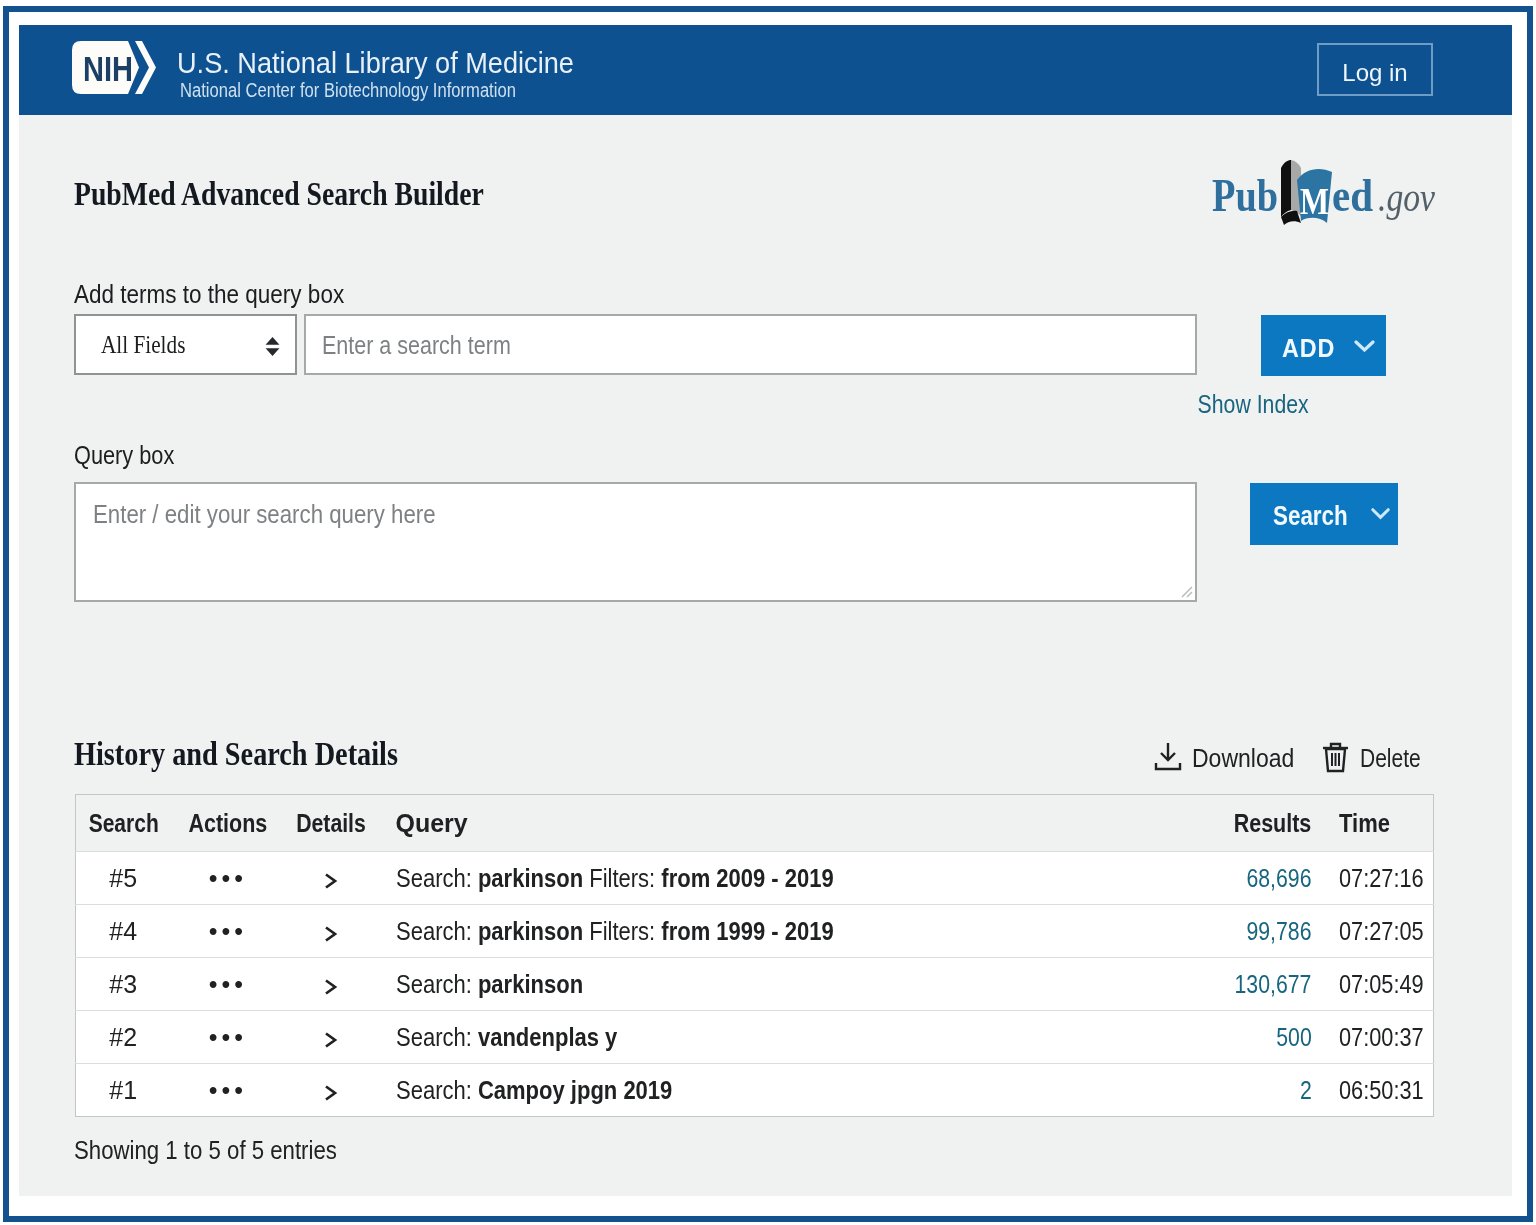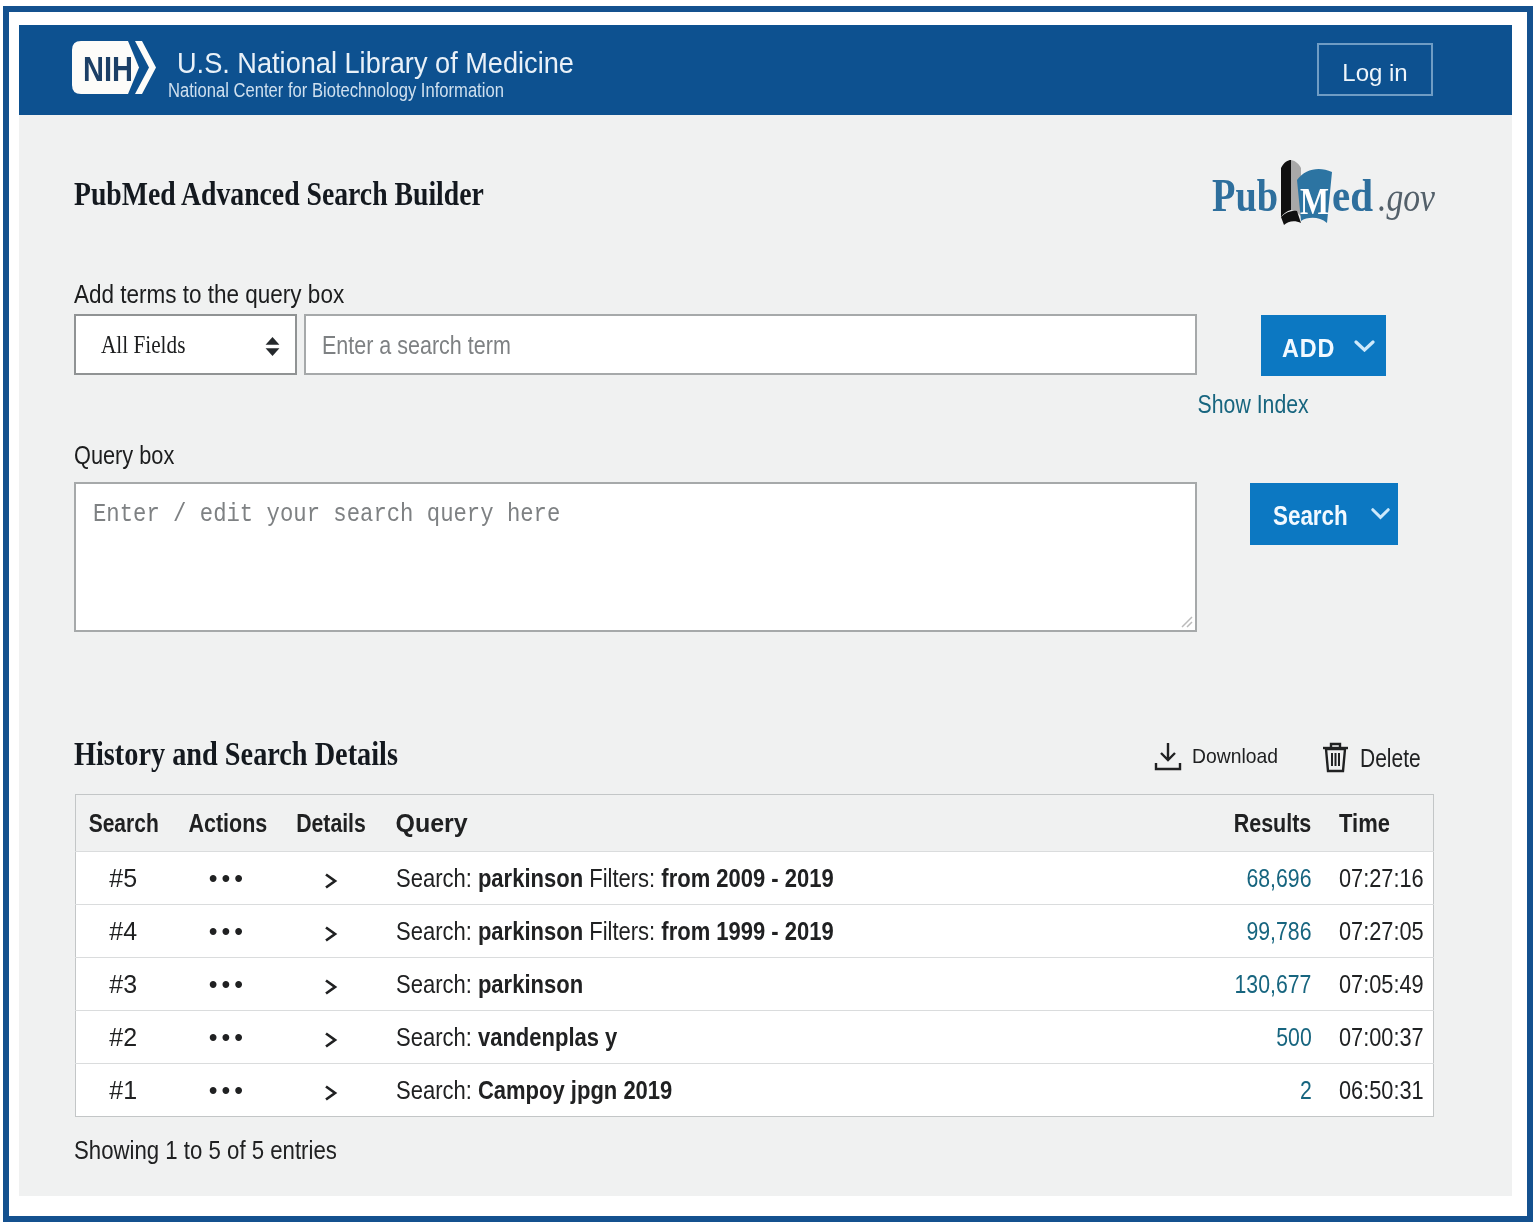--- a/index.html
+++ b/index.html
@@ -6,46 +6,46 @@
   html,body { width:1536px; height:1225px; background:#fff; font-family:"Liberation Sans", sans-serif; position:relative; overflow:hidden; }
   .abs { position:absolute; }
   .sx { display:inline-block; transform-origin:left center; white-space:nowrap; }
   .frame { left:3px; top:6px; width:1530px; height:1216px; border:6px solid #14518f; }
   .header { left:19px; top:25px; width:1493px; height:90px; background:#0d5190; }
   .main { left:19px; top:115px; width:1493px; height:1081px; background:#f0f1f1; }
 
   
   .nihlogo { left:72px; top:41px; }
   .htitle { left:177px; top:46px; font-size:30px; color:#e9f1f8; }
-  .hsub { left:168px; top:79px; font-size:20px; color:#cfe0ef; }
+  .hsub { left:180px; top:79px; font-size:20px; color:#cfe0ef; }
   .login { left:1317px; top:43px; width:116px; height:53px; border:2px solid #6f9cc4; color:#eef5fb; font-size:24px; text-align:center; line-height:56px; }
 
   
   h1.pagetitle { left:74px; top:175px; font-family:"Liberation Serif", serif; font-weight:bold; font-size:34px; color:#14191f; white-space:nowrap; }
   .pmlogo { left:1206px; top:152px; }
 
   .label1 { left:74px; top:280px; font-size:25px; color:#1c1d1e; }
   .selbox { left:74px; top:314px; width:223px; height:61px; background:#fff; border:2px solid #909394;font-family:Liberation Serif, serif; }
   .selbox .txt { position:absolute; left:25px; top:15px; font-size:25px; color:#1c1d1e; }
   .inputbox { left:304px; top:314px; width:893px; height:61px; background:#fff; border:2px solid #a6a9aa; }
   .inputbox .ph { position:absolute; left:16px; top:15px; font-size:25px; color:#7e8183; }
   .btn { background:#0c78c2; color:#f1f9ff; font-weight:bold; }
   .addbtn { left:1261px; top:315px; width:125px; height:61px; font-size:26px; }
   .addbtn .t { position:absolute; left:21px; top:18px; letter-spacing:1px; }
   .searchbtn { left:1250px; top:483px; width:148px; height:62px; font-size:27px; }
   .searchbtn .t { position:absolute; left:23px; top:18px; }
   .showindex { left:1099px; top:390px; width:210px; text-align:right; font-size:25px; color:#17657f; }
 
   .label2 { left:74px; top:441px; font-size:25px; color:#1c1d1e; }
-  .querybox { left:74px; top:482px; width:1123px; height:150px; background:#fff; border:2px solid #a6a9aa;font-family:Liberation Mono, monospace; }
+  .querybox { left:74px; top:482px; width:1123px; height:120px; background:#fff; border:2px solid #a6a9aa; }
   .querybox .ph { position:absolute; left:17px; top:16px; font-size:25px; color:#7e8183; }
 
   h2.histtitle { left:74px; top:736px; font-family:"Liberation Serif", serif; font-weight:bold; font-size:33px; color:#14191f; white-space:nowrap; }
   .dlicon { left:1153px; top:741px; }
-  .dltext { left:1192px; top:744px; font-size:21px; color:#202122; }
+  .dltext { left:1192px; top:744px; font-size:25px; color:#202122; }
   .delicon { left:1322px; top:741px; }
   .deltext { left:1360px; top:744px; font-size:25px; color:#202122; }
 
   table.hist { position:absolute; left:75px; top:794px; width:1358px; border-collapse:collapse; background:#fff; border:1px solid #c3c6c7; font-size:25px; color:#202122; table-layout:fixed; }
   table.hist th { font-weight:bold; height:57px; background:#f0f1f1; }
   table.hist td { height:53px; border-top:1px solid #dadcdd; }
   .cnum { text-align:center; }
   .res { text-align:right; color:#17657f; }
   .res .sx { transform-origin:right center; }
   .tdtime { padding-left:27px; }

